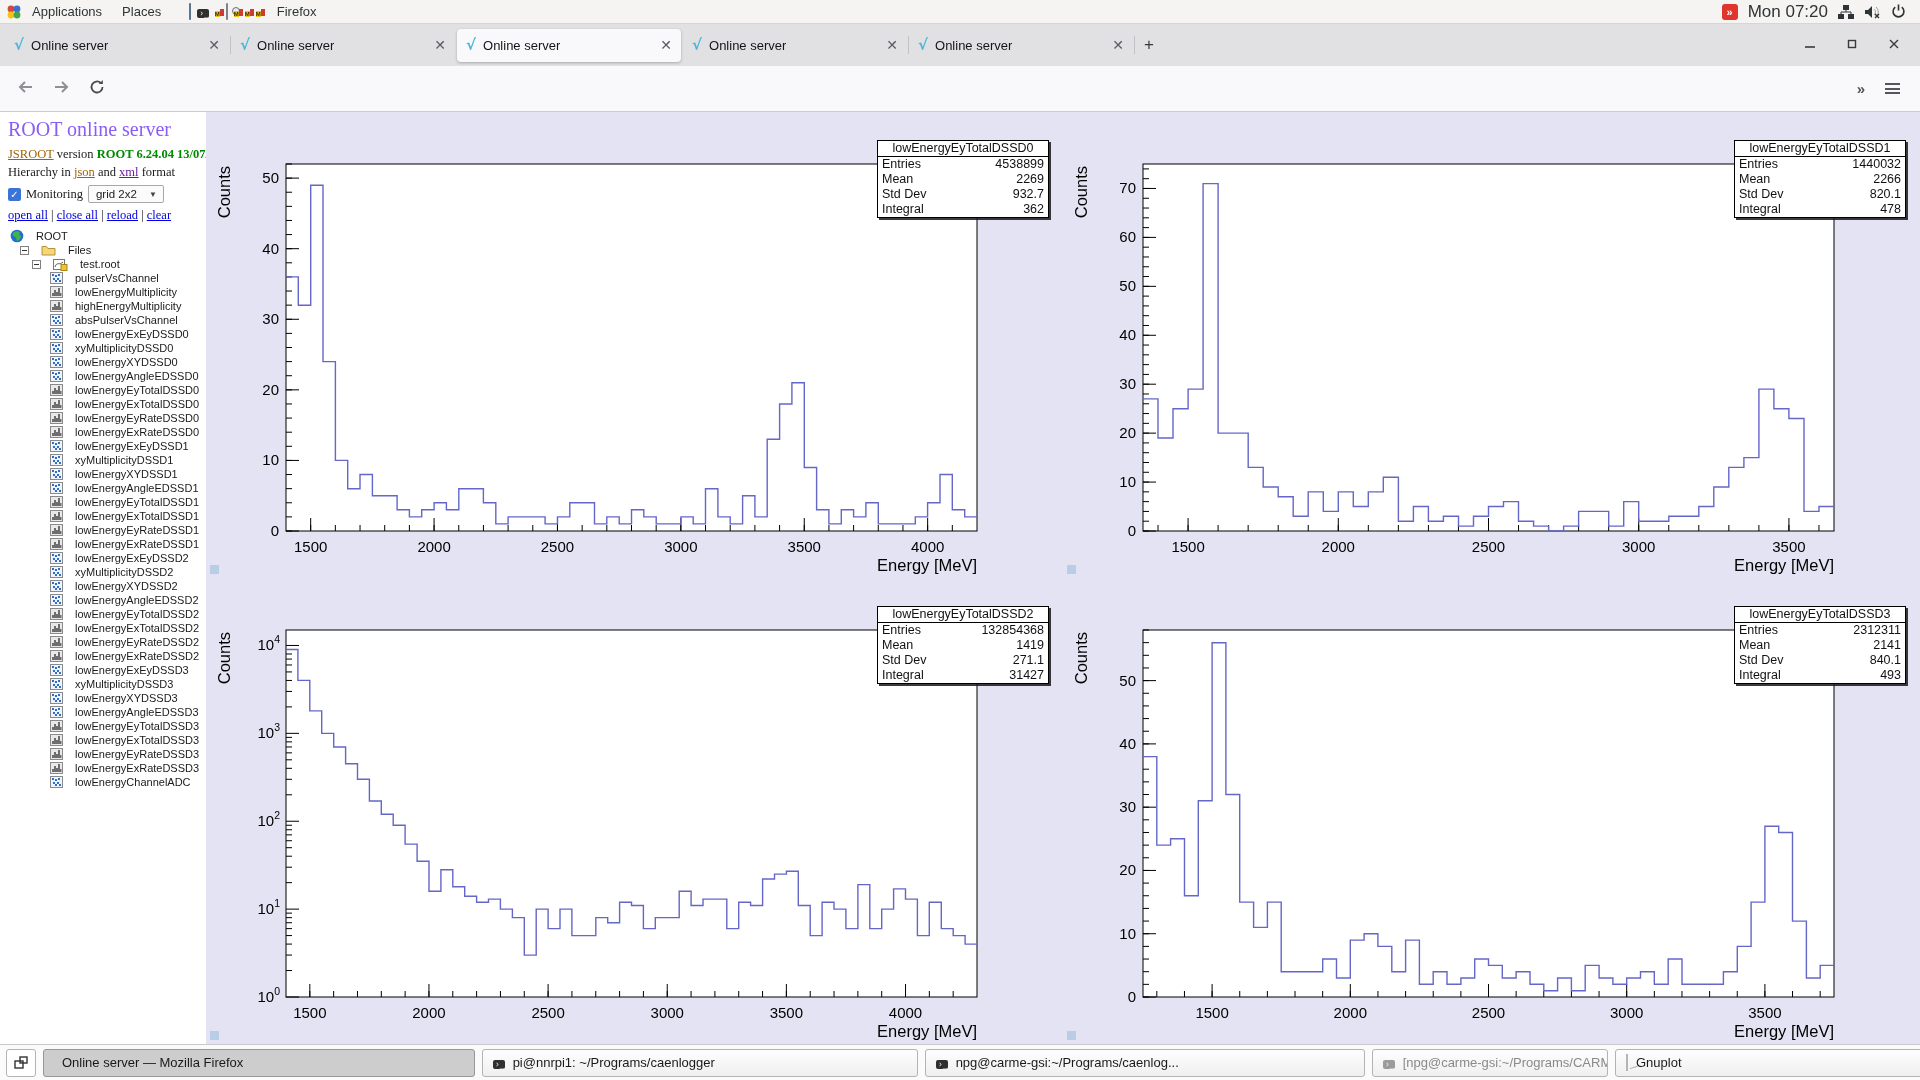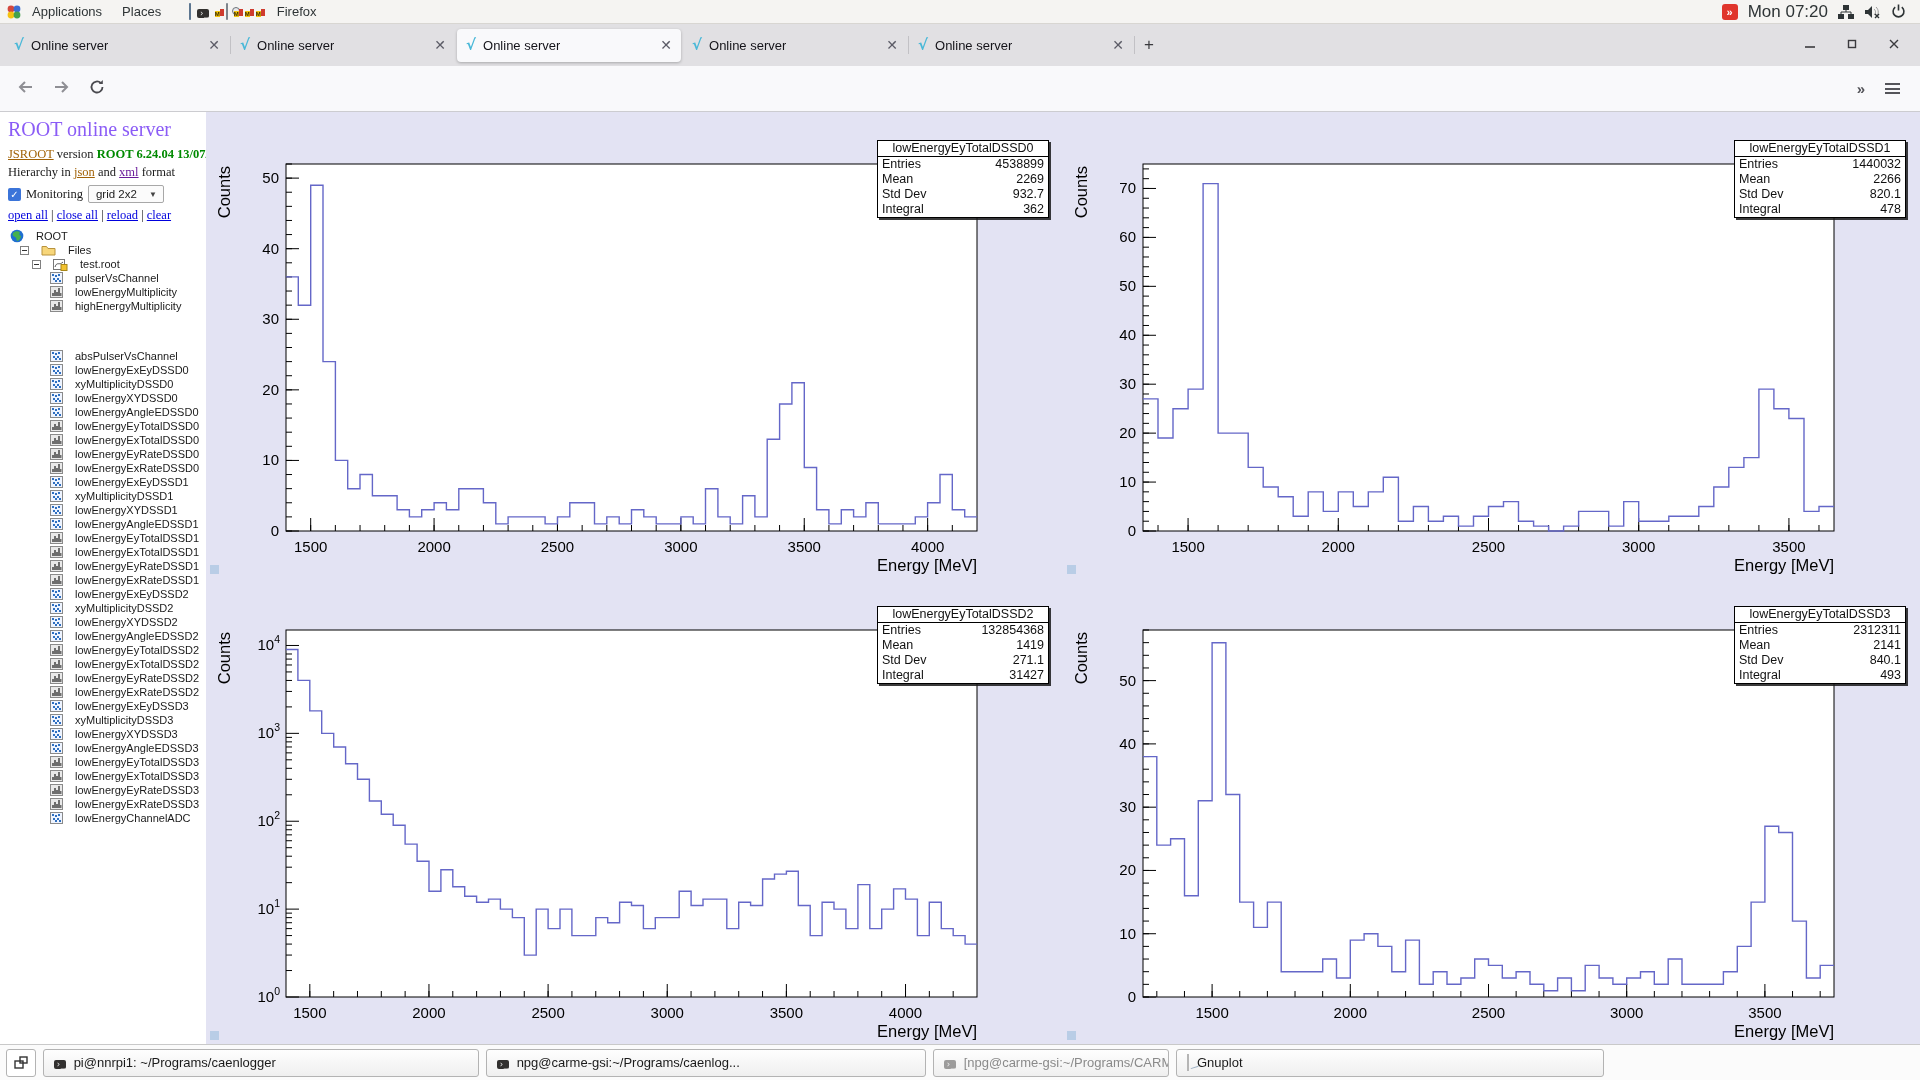--- a/index.html
+++ b/index.html
@@ -259,21 +259,21 @@
         </div>
         <div class="trow" style="padding-left: 42px;">
           <span style="display: inline-flex;">
             <svg width="13" height="12">
               <rect x="0.5" y="0.5" width="12" height="11" fill="#e9e9e9" stroke="#8a8a8a"></rect>
               <path d="M2 10V7h2v3zM4 10V4h2v6zM6 10V6h2v4zM8 10V2h2v8zM10 10V7h1.5v3z" fill="#6e6e6e"></path>
             </svg>
           </span>
           <span>highEnergyMultiplicity</span>
         </div>
-        <div class="trow" style="padding-left: 42px; margin-top: 36px;">
+        <div class="trow" style="padding-left: 42px;">
           <span style="display: inline-flex;">
             <svg width="13" height="12">
               <rect x="0.5" y="0.5" width="12" height="11" fill="#eef4ff" stroke="#8a8a8a"></rect>
               <g fill="#2f6fc0">
                 <rect x="2" y="2" width="2" height="2"></rect>
                 <rect x="5" y="3" width="2" height="2"></rect>
                 <rect x="8" y="2" width="2" height="2"></rect>
                 <rect x="3" y="6" width="2" height="2"></rect>
                 <rect x="7" y="6" width="2" height="2"></rect>
                 <rect x="5" y="8" width="2" height="2"></rect>
@@ -1143,20 +1143,24 @@
 </div>
 
 <div id="taskbar">
   <span class="wlist">
       <svg width="16" height="16">
         <rect x="2" y="6" width="8" height="7" fill="none" stroke="#333" stroke-width="1.4"></rect>
         <rect x="7" y="2" width="7" height="6" fill="none" stroke="#333" stroke-width="1.4"></rect>
       </svg>
     </span>
   <span id="taskbtns" style="display:flex;gap:7px;align-items:center">
+      <div class="tbtn active" style="width: 432px;">
+        <span><span class="fficon small micon"></span></span>
+        <span class="lbl">Online server — Mozilla Firefox</span>
+      </div>
       <div class="tbtn" style="width: 436px;">
         <span><span class="termicon micon">›_</span></span>
         <span class="lbl">pi@nnrpi1: ~/Programs/caenlogger</span>
       </div>
       <div class="tbtn" style="width: 440px;">
         <span><span class="termicon micon">›_</span></span>
         <span class="lbl">npg@carme-gsi:~/Programs/caenlog...</span>
       </div>
       <div class="tbtn min" style="width: 236px;">
         <span><span class="termicon micon">›_</span></span>

